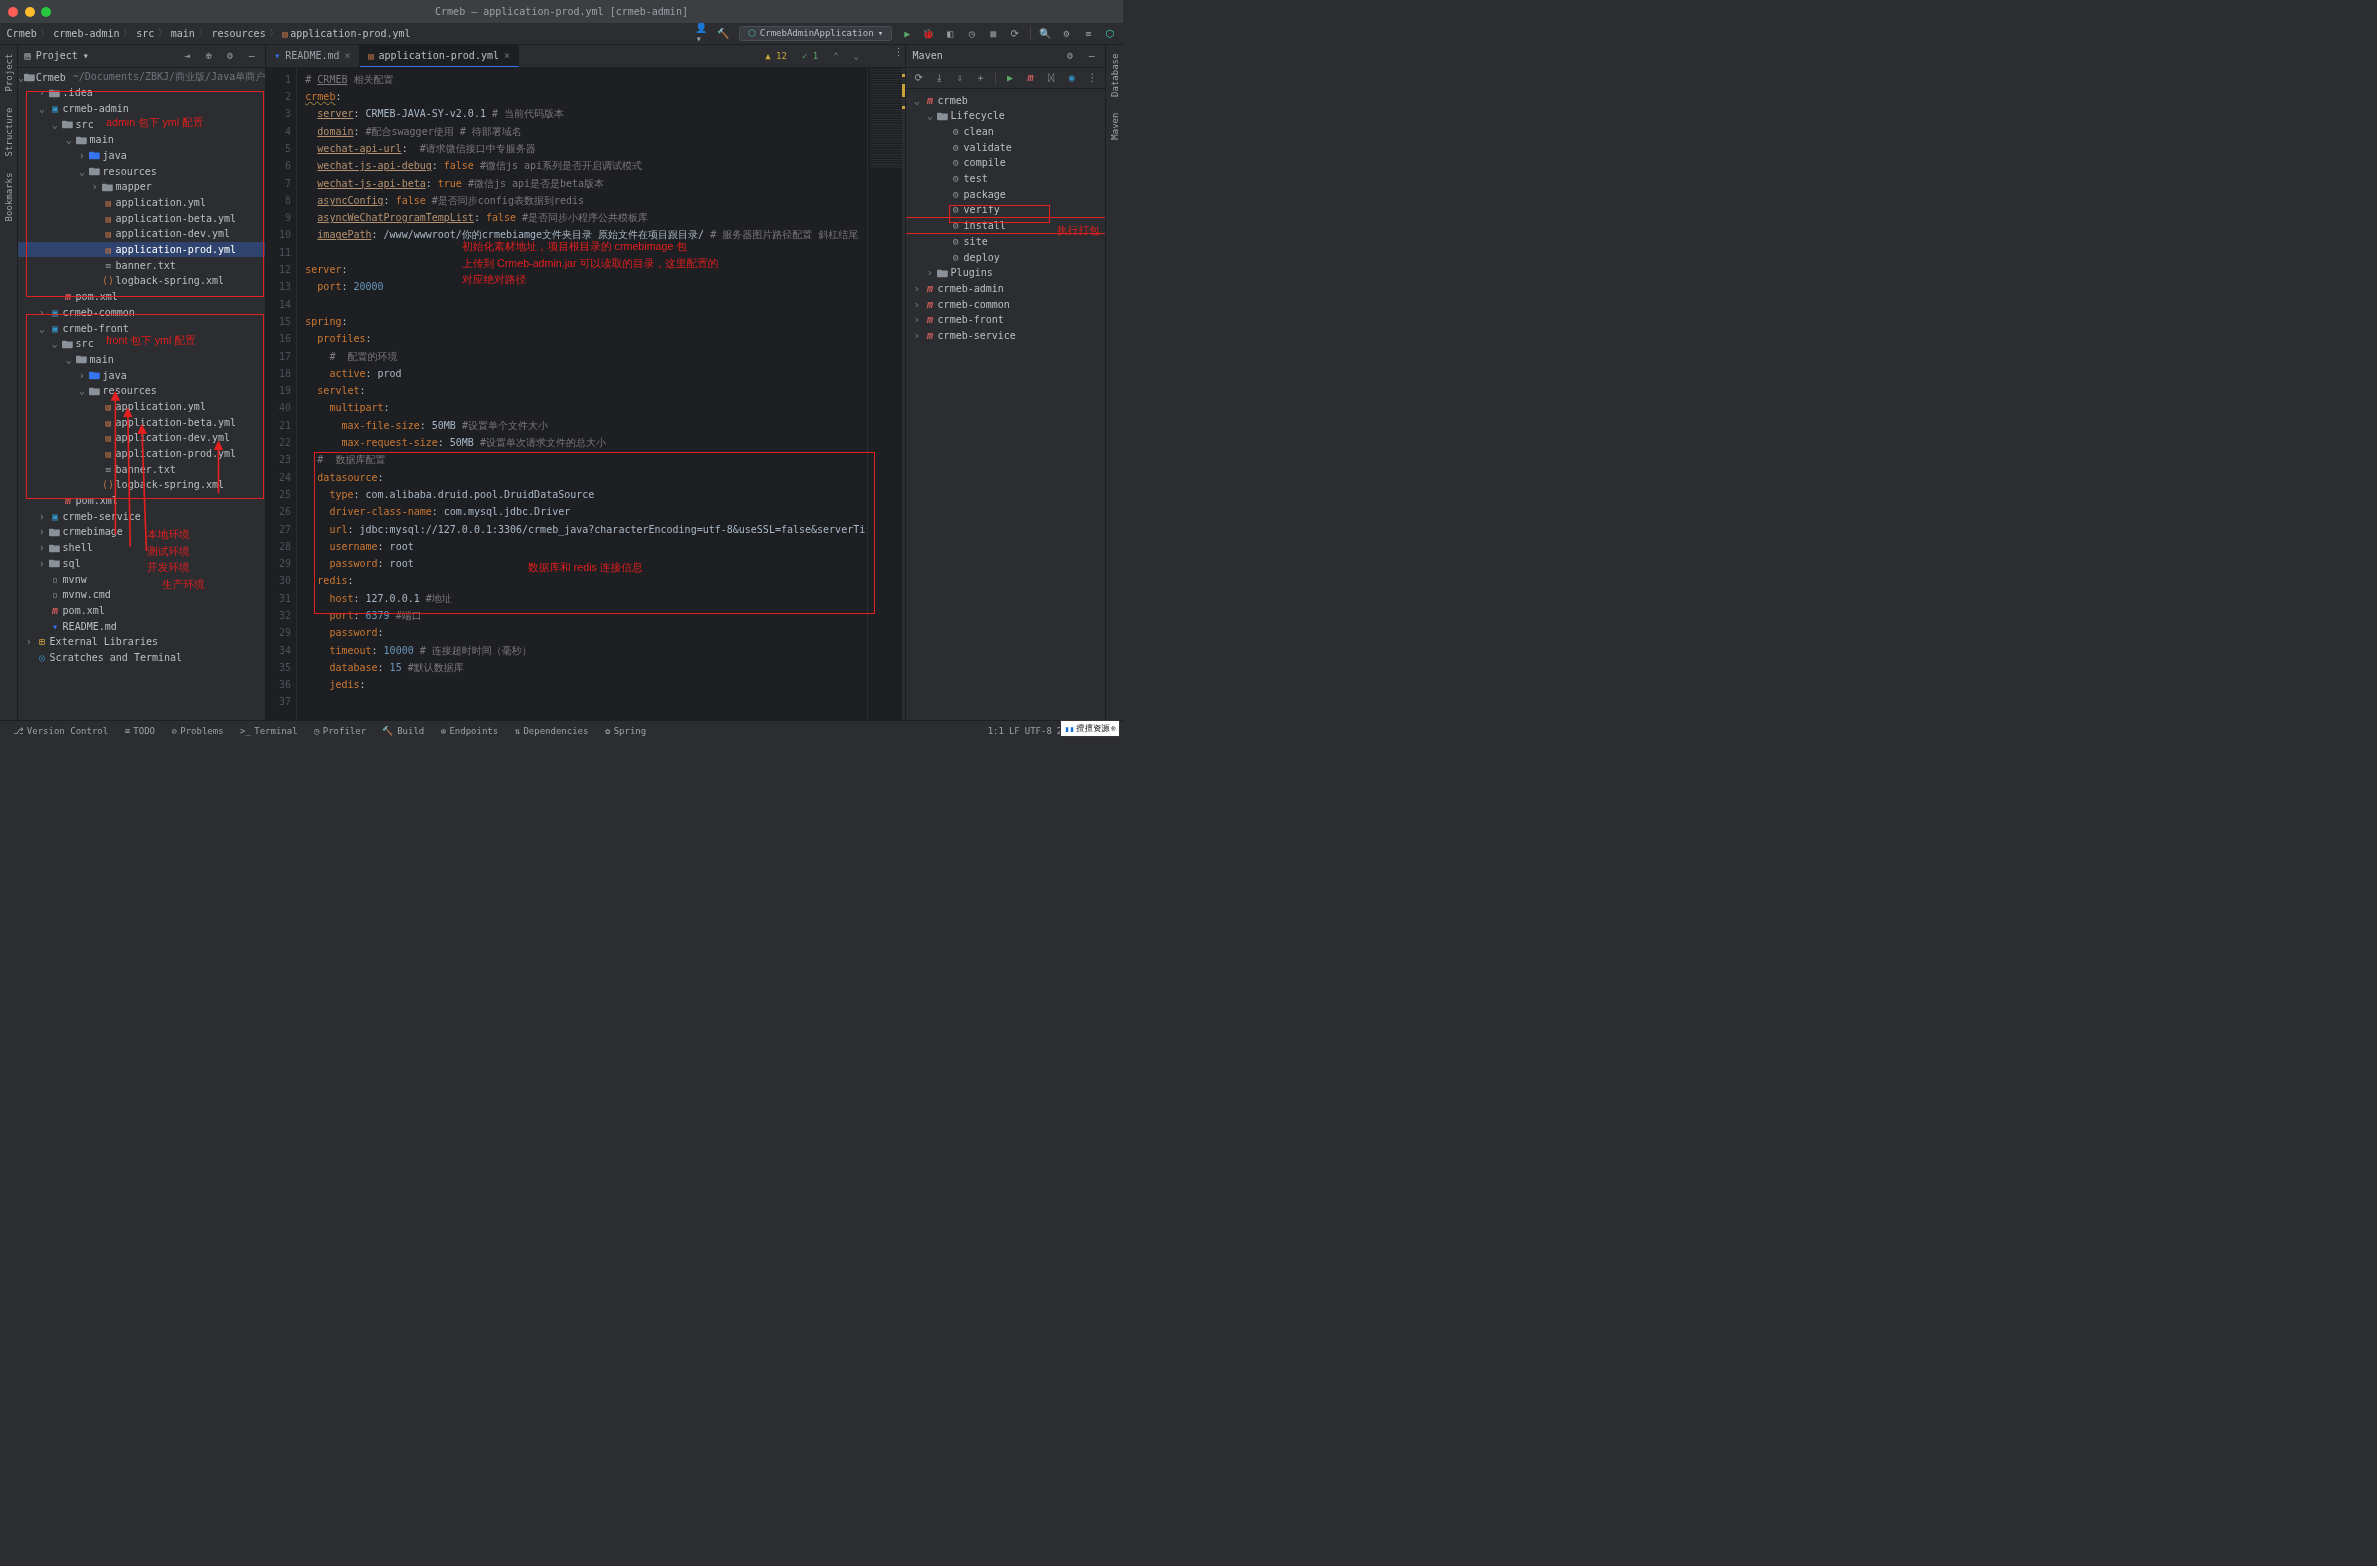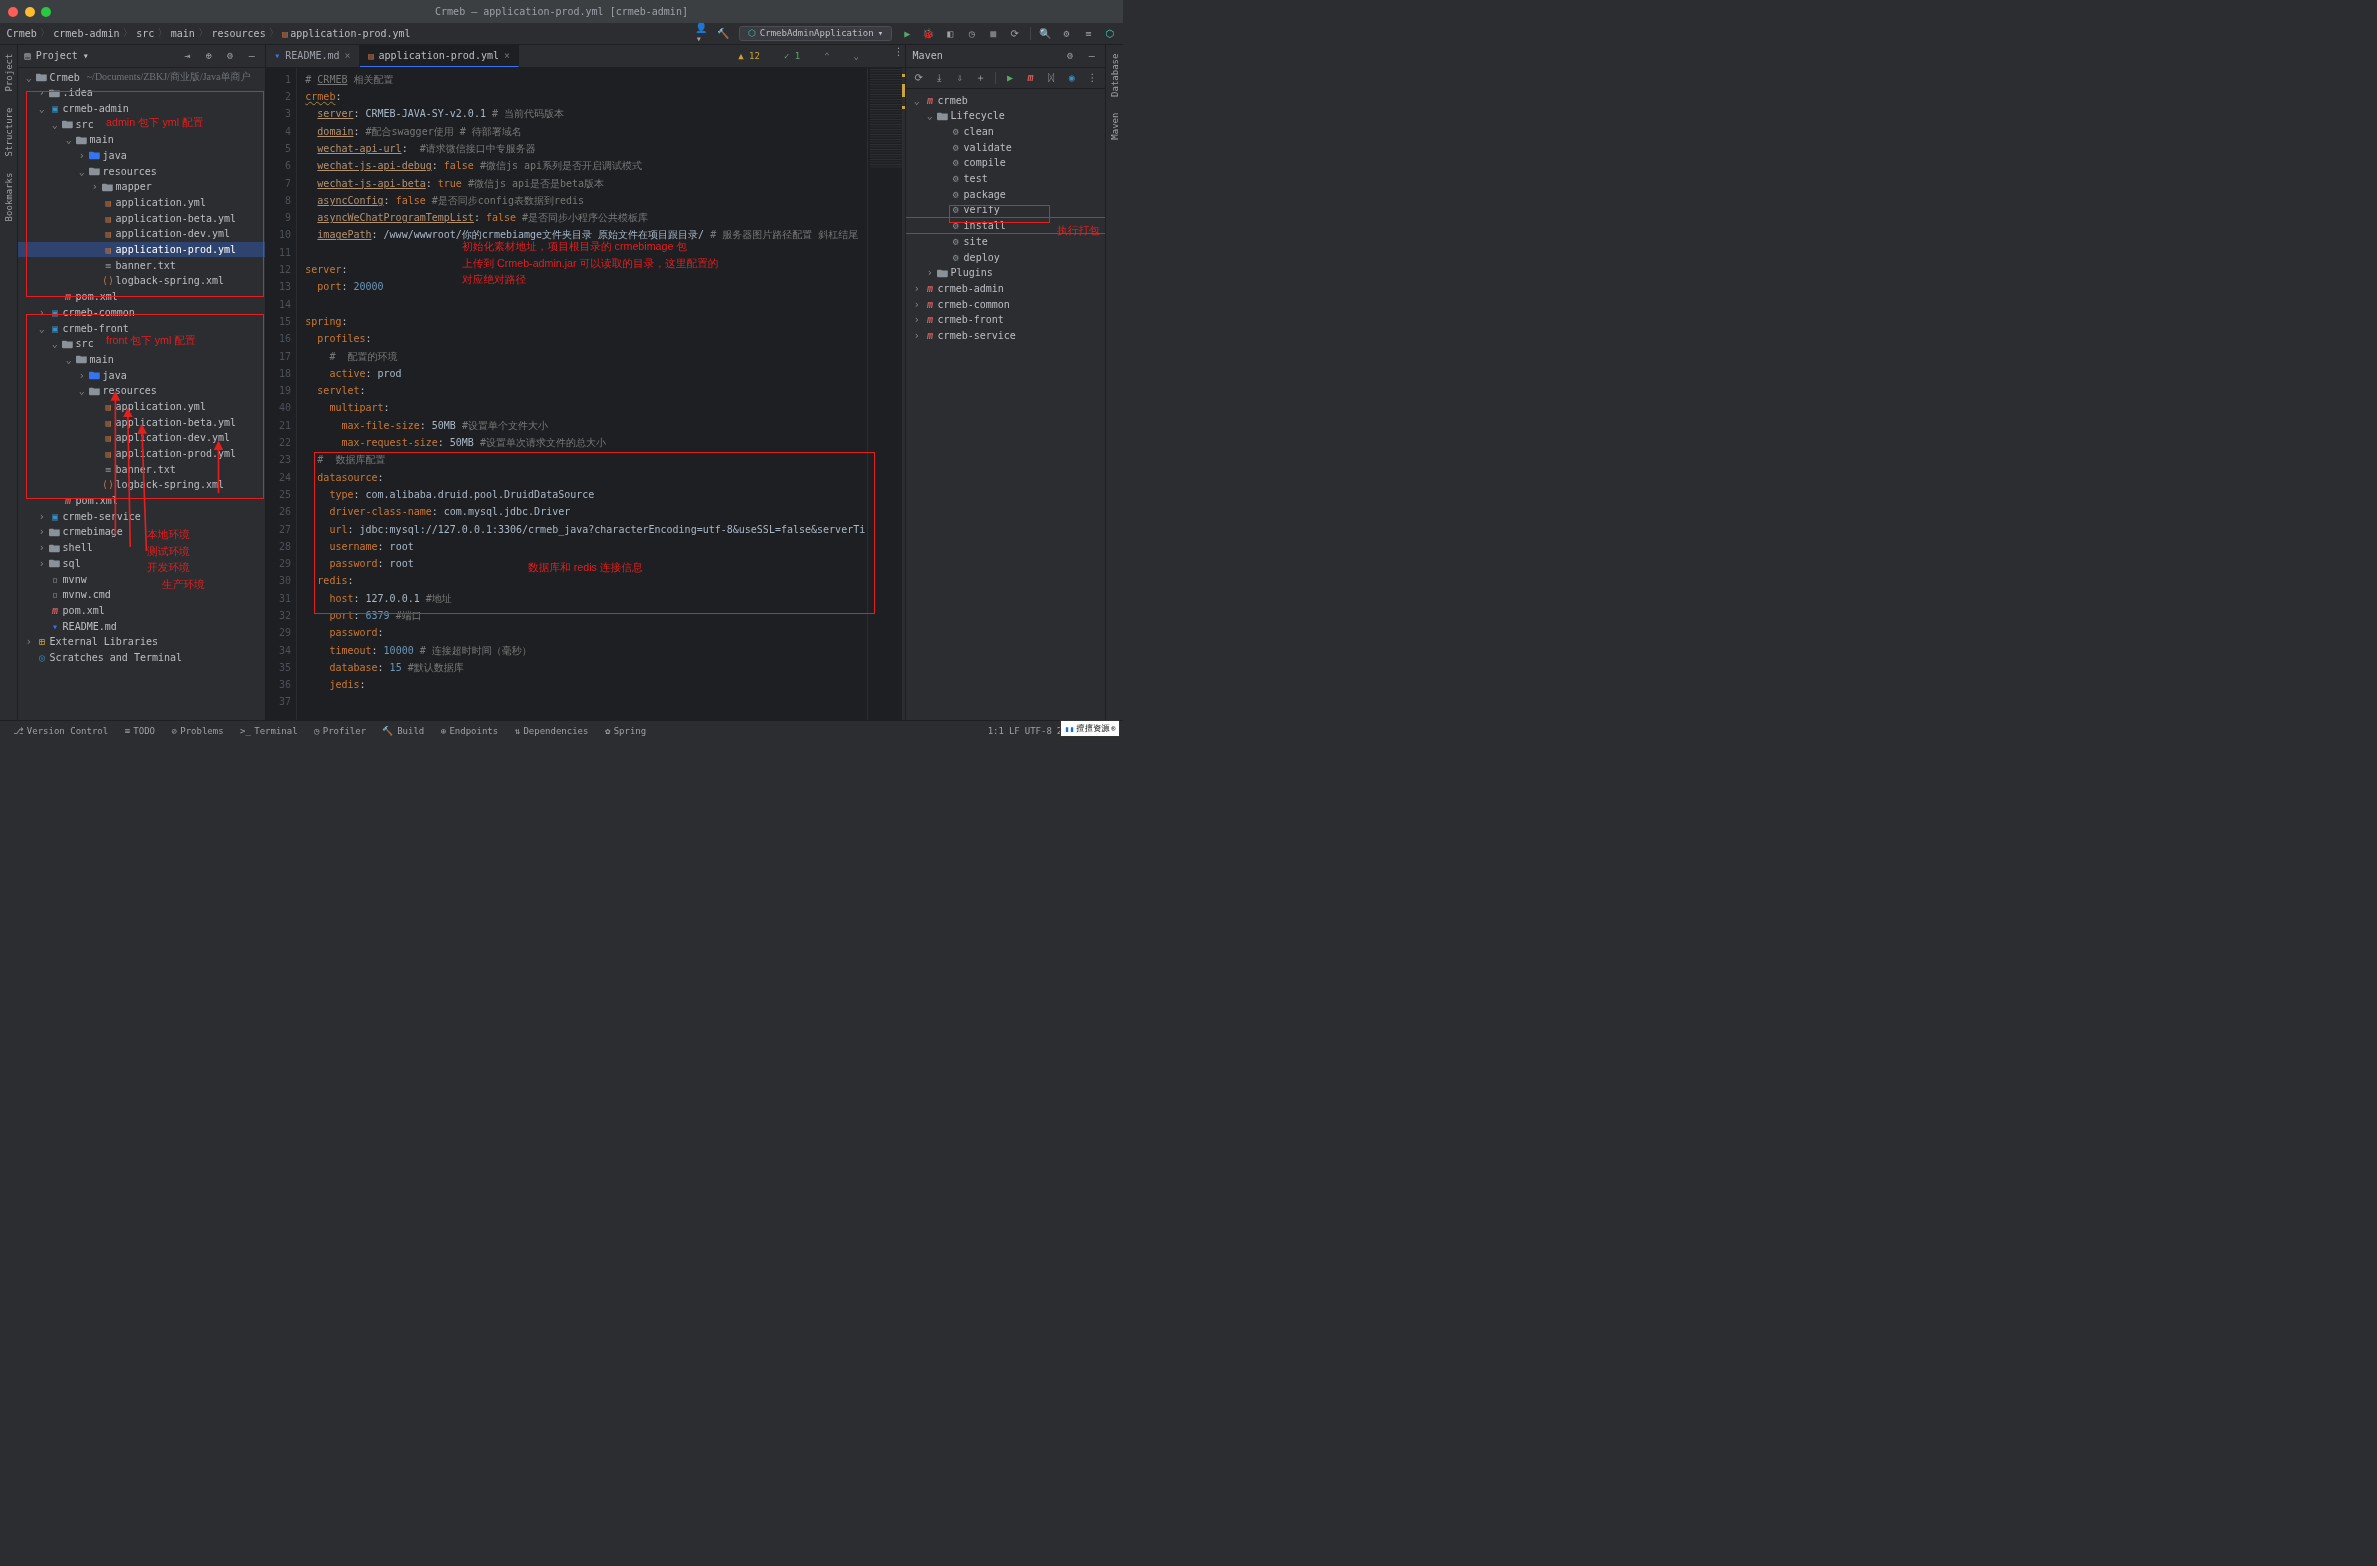--- a/index.html
+++ b/index.html
@@ -63,21 +63,21 @@
   border-bottom: 0.8px solid #1e1f22;
 }
 .panel-header-left { display: flex; align-items: center; gap: 5px; }
 .panel-header-icons { display: flex; gap: 8.3px; }
 .tree { overflow: auto; flex: 1; padding: 1.7px 0; position: relative; font-size: 10px; }
 .tree-row { display: flex; align-items: center; height: 15.7px; white-space: nowrap; cursor: pointer; }
 .tree-indent { display: inline-block; }
 .tree-arrow { width: 11.6px; display: inline-flex; justify-content: center; color: #888; }
 .tree-icon { width: 15px; display: inline-flex; justify-content: center; }
 .tree-label { color: #bcbec4; }
-.tree-dim { color: #6f737a; margin-left: 7px; font-family: Liberation Serif, serif; }
+.tree-dim { color: #6f737a; margin-left: 7px; }
 .tree-row.selected { background: #2e436e; }
 .tree-row.selected .tree-label { color: #fff; }
 
 
 .editor-area { flex: 1; display: flex; flex-direction: column; background: #1e1f22; min-width: 0; }
 .editor-tabs { height: 23px; background: #2b2d30; display: flex; align-items: stretch; border-bottom: 0.8px solid #1e1f22; }
 .editor-tab { display: flex; align-items: center; gap: 5px; padding: 0 8.3px; border-right: 0.8px solid #1e1f22; color: #9da0a8; cursor: pointer; }
 .editor-tab.active { background: #1e1f22; color: #bcbec4; border-bottom: 1.7px solid #3574f0; }
 .editor-tab .close-x { color: #6f737a; }
 .editor-body { flex: 1; display: flex; overflow: hidden; position: relative; }
@@ -851,21 +851,21 @@
     </div>
   <div class="status-right">
     <span>1:1</span>
     <span>LF</span>
     <span>UTF-8</span>
     <span>2 spaces</span>
     <span>🔓</span>
   </div>
 </div>
 
-<div style="position:absolute;right:264px;top:51px;display:flex;gap:24px;font-size:9px;align-items:center">
+<div style="position:absolute;right:264px;top:51px;display:flex;gap:15px;font-size:9px;align-items:center">
   <span style="color:#caa43b">▲ <span>12</span></span>
   <span style="color:#5fa66a">✓ <span>1</span></span>
   <span style="color:#888">⌃</span>
     <span style="color:#888">⌄</span>
 </div>
 
 <div class="anno-box" style="left:26.4px;top:91px;width:238px;height:206px"></div>
 <div class="anno-text" style="left:106px;top:116px">admin 包下 yml 配置</div>
 
 <div class="anno-box" style="left:26.4px;top:314px;width:238px;height:185px"></div>

